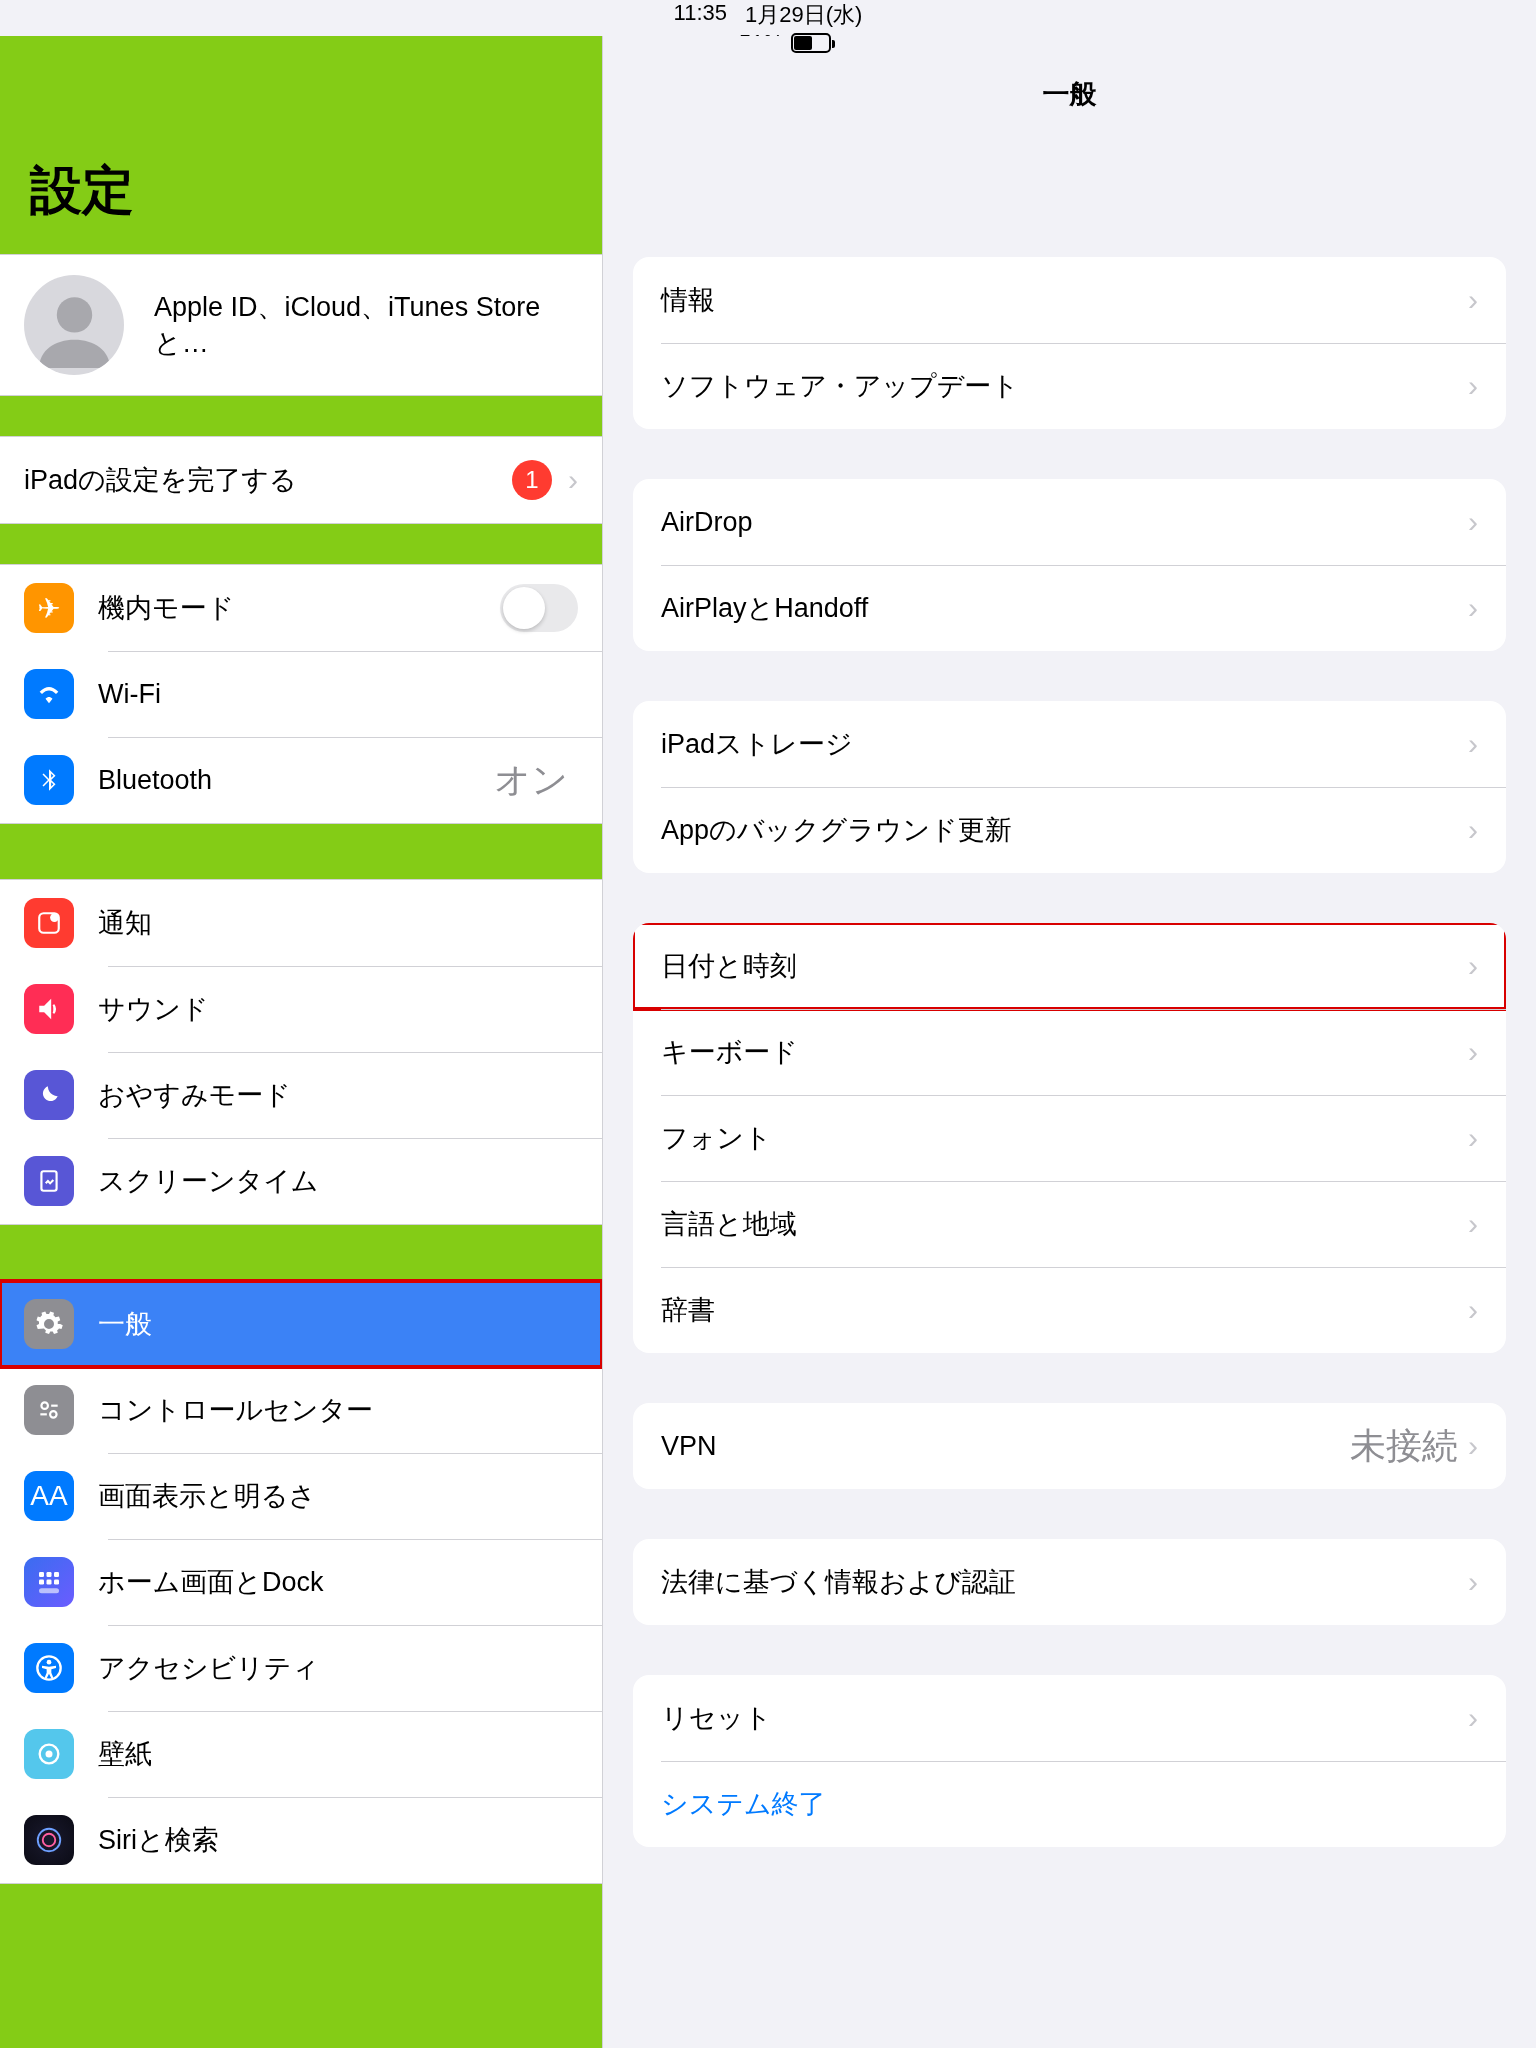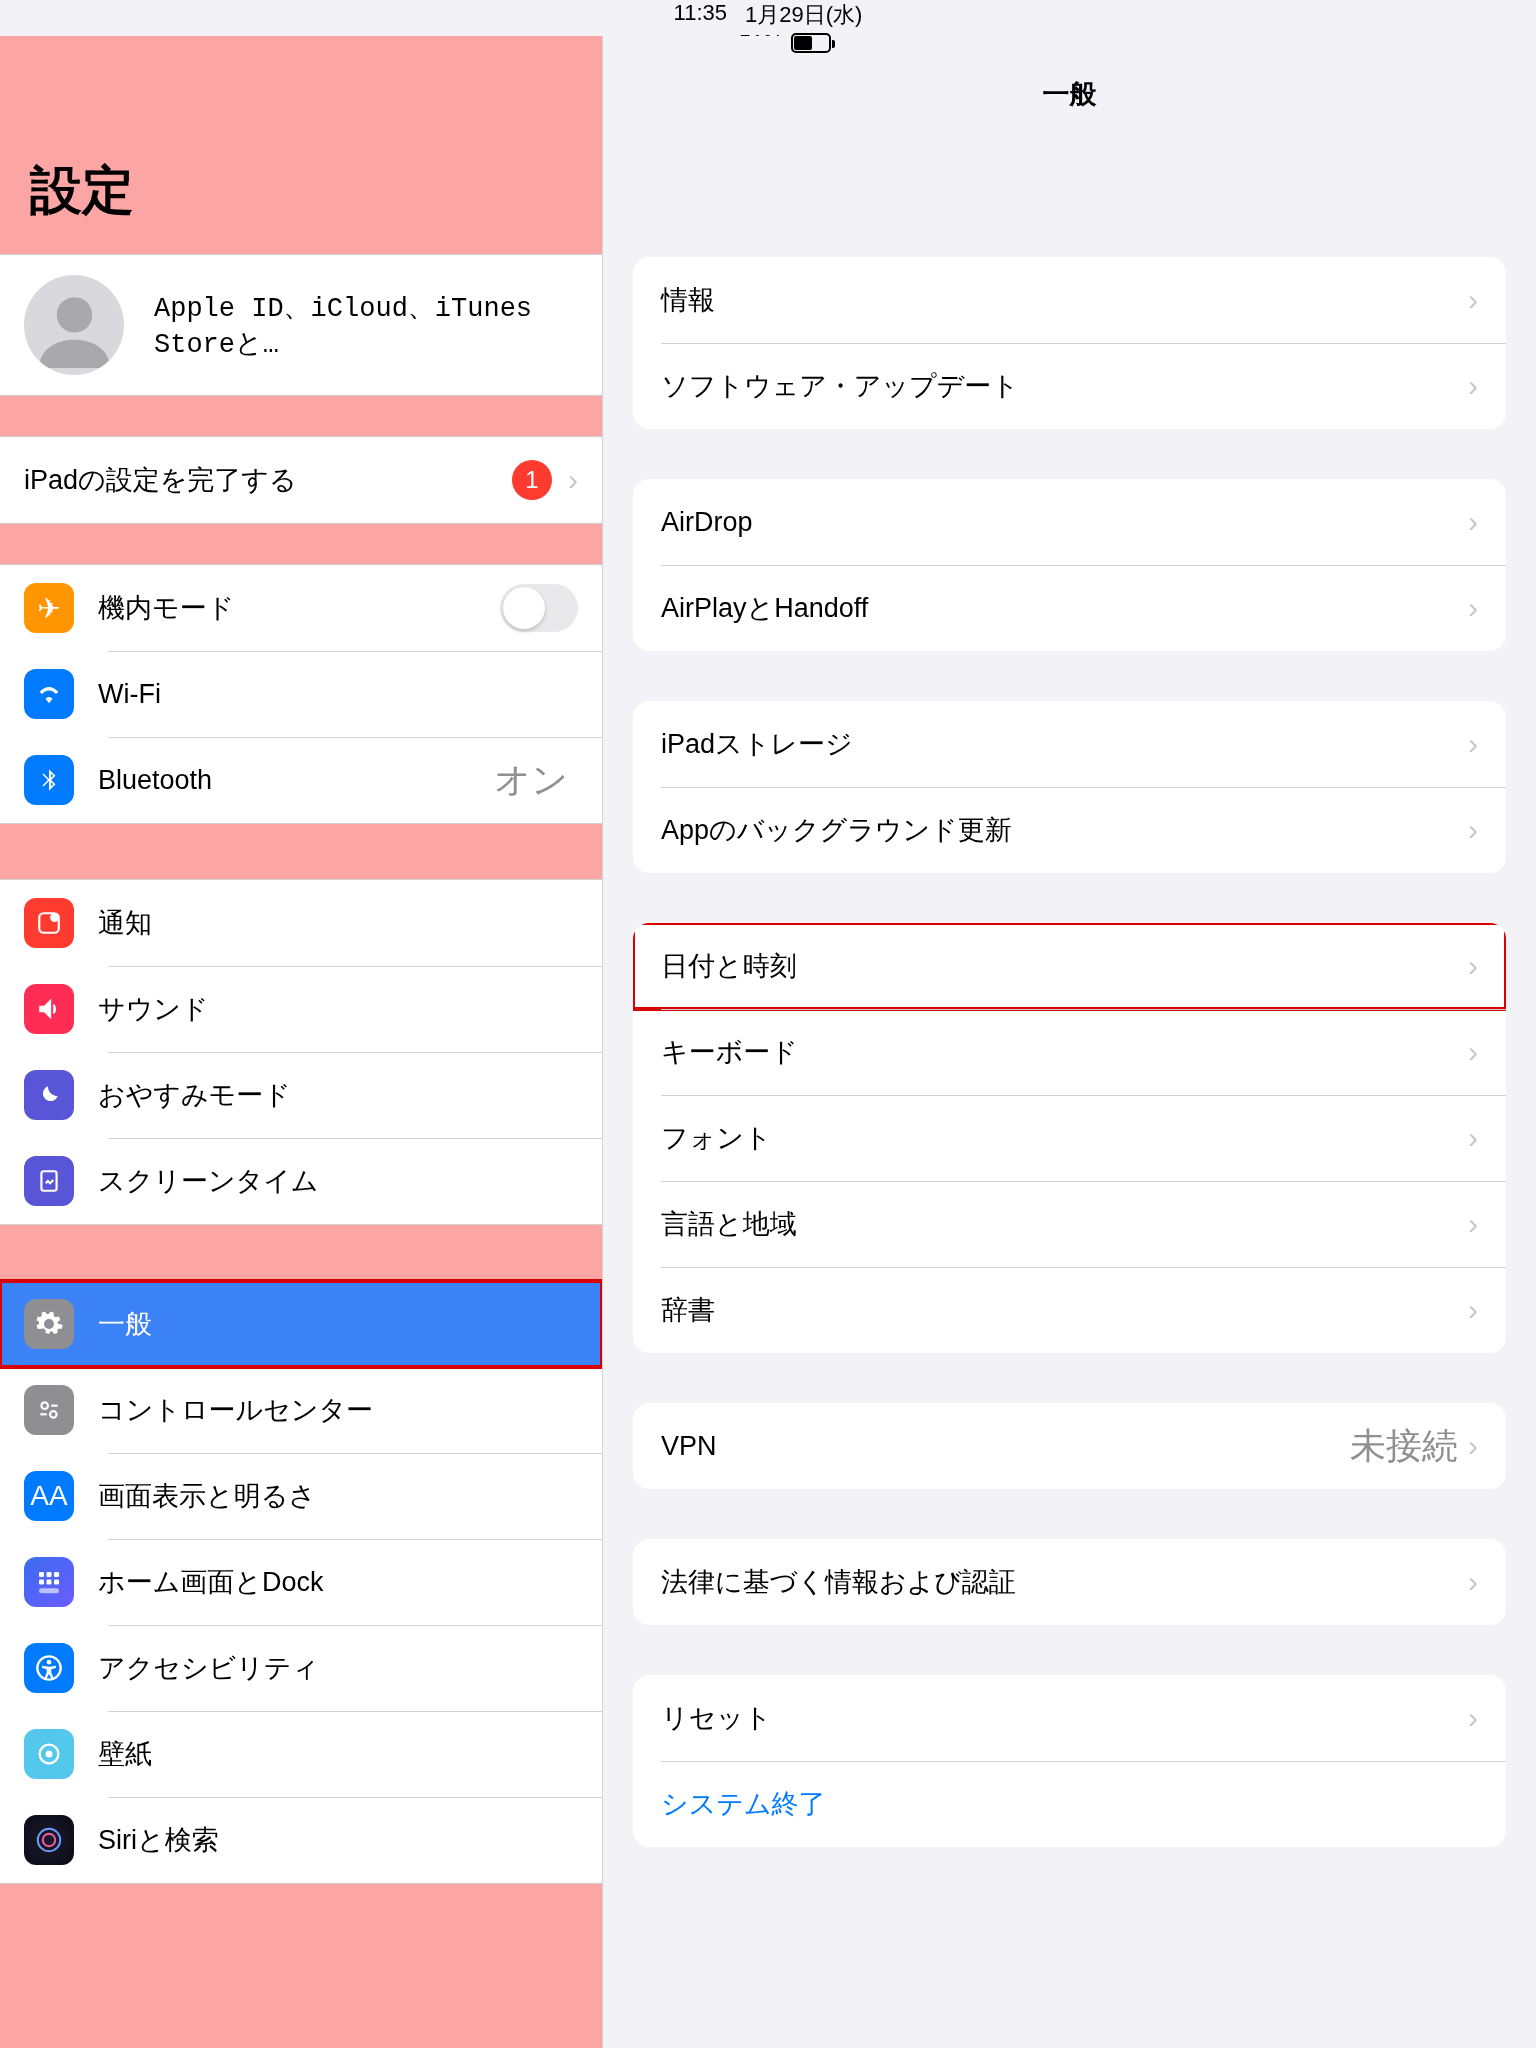--- a/index.html
+++ b/index.html
@@ -25,21 +25,21 @@
 .status-left { display: flex; gap: 18px; font-weight: 500; }
 .status-right { display: flex; align-items: center; gap: 8px; }
 .wifi-icon { width: 26px; height: 20px; }
 .battery-icon { width: 40px; height: 20px; border: 2px solid #000; border-radius: 5px; position: relative; }
 .battery-icon::after { content: ""; position: absolute; right: -6px; top: 5px; width: 3px; height: 8px; background: #000; border-radius: 0 2px 2px 0; }
 .battery-fill { position: absolute; left: 1px; top: 1px; bottom: 1px; width: 51%; background: #000; border-radius: 2px; }
 
 .main-layout { flex: 1; display: flex; }
 .sidebar {
   width: 603px;
-  background: #fca5a5;
+  background: #84cc16;
   border-right: 1px solid #d1d1d6;
   overflow: hidden;
 }
 .detail {
   flex: 1;
   background: #f2f2f7;
   overflow: hidden;
 }
 
 .sidebar-title {
@@ -162,21 +162,21 @@
   right: 0;
   height: 1px;
   background: #d1d1d6;
 }
 .detail-row .row-label { font-size: 27px; }
 .detail-row.link .row-label { color: #007aff; }
 
 .highlight-sidebar { outline: 4px solid #d80000; outline-offset: -2px; position: relative; z-index: 2; }
 .highlight-detail { outline: 4px solid #d80000; outline-offset: -2px; }
 
-.profile-row { min-height: 140px; padding: 16px 24px; font-family: Liberation Mono, monospace; }
+.profile-row { min-height: 140px; padding: 16px 24px; }
 .profile-row .row-label { font-size: 27px; }
 
 .ic-airplane { background: #ff9500; }
 .ic-wifi { background: #007aff; }
 .ic-bt { background: #007aff; }
 .ic-noti { background: #ff3b30; }
 .ic-sound { background: #ff2d55; }
 .ic-dnd { background: #5856d6; }
 .ic-screen { background: #5856d6; }
 .ic-general { background: #8e8e93; }

